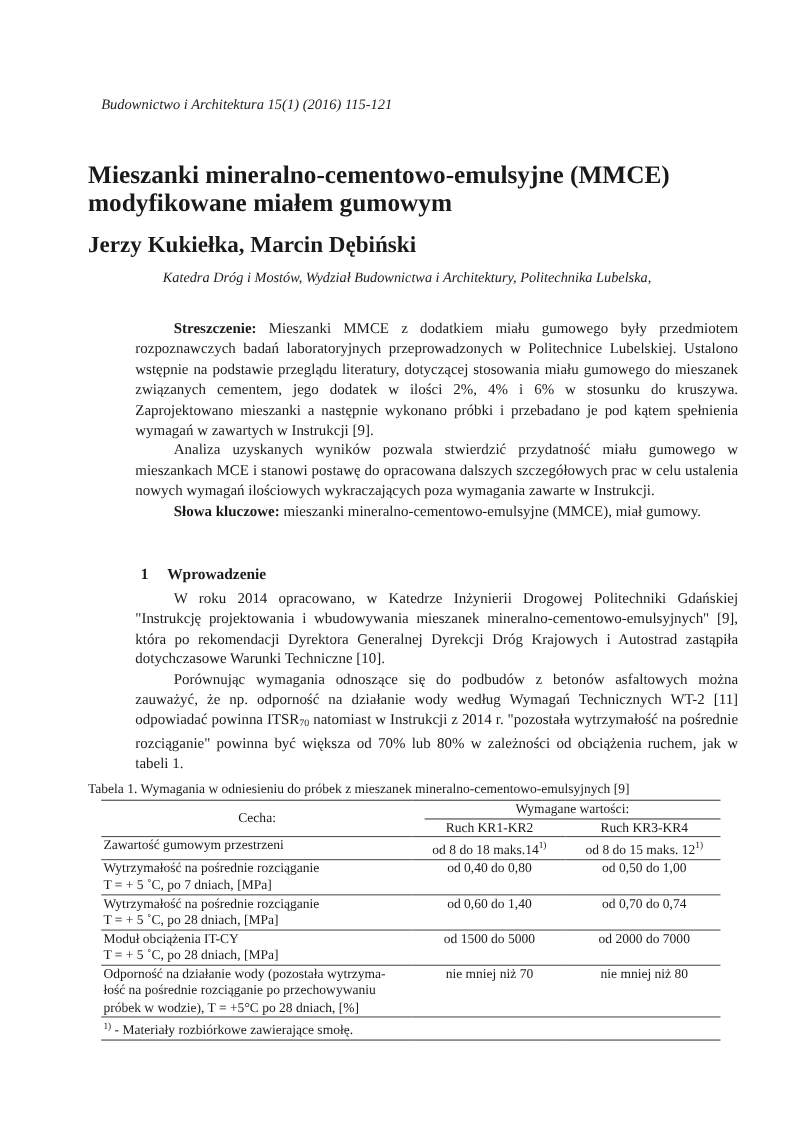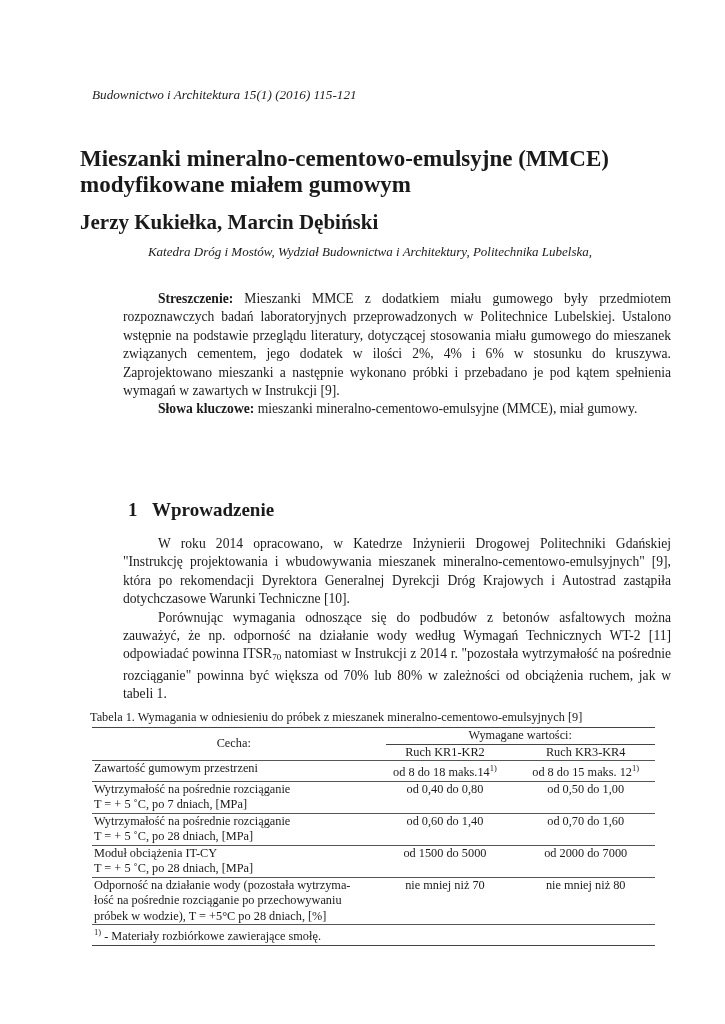--- a/index.html
+++ b/index.html
@@ -25,30 +25,30 @@
     position: absolute; left: 80px; width: 580px; top: 243px;
     text-align: center; font-style: italic; font-size: 13px; line-height: 17px;
   }
   .text {
     position: absolute; left: 75px; width: 548px;
     font-size: 13.6px; line-height: 18.4px; text-align: justify; margin-left: 48px;
   }
   .text p { margin: 0; text-indent: 35px; }
   .abstract { top: 290px; }
   .heading {
-    position: absolute; left: 128px; top: 499px;
-    font-weight: bold; font-size: 19px;
+    position: absolute; left: 128px; top: 515px;
+    font-weight: bold; font-size: 14px;
   }
   .heading .num { display: inline-block; width: 24px; }
   .intro { top: 535px; }
   sub { font-size: 9px; vertical-align: -2px; }
   sup { font-size: 8.5px; vertical-align: 5px; }
 
   .caption {
-    position: absolute; left: 90px; top: 710px;
+    position: absolute; left: 80px; top: 710px;
     font-size: 12.3px;
   }
   table.req {
     position: absolute; left: 92px; top: 727px; width: 563px;
     border-collapse: collapse; font-size: 12.3px; line-height: 15.5px;
   }
   table.req td, table.req th { padding: 0 0 0 2px; vertical-align: top; font-weight: normal; }
   .top-rule { border-top: 1.6px solid #444; }
   .row-rule td { border-top: 1.2px solid #555; }
   .mid-rule { border-bottom: 1.2px solid #444; }
@@ -71,20 +71,21 @@
   </div>
 
   <div class="authors">Jerzy Kukiełka, Marcin Dębiński</div>
 
   <div class="affil">
     <div>Katedra Dróg i Mostów, Wydział Budownictwa i Architektury, Politechnika Lubelska,</div>
   </div>
 
   <div class="text abstract">
     <p><b>Streszczenie:</b><span> Mieszanki MMCE z dodatkiem miału gumowego były przedmiotem rozpoznawczych badań laboratoryjnych przeprowadzonych w Politechnice Lubelskiej. Ustalono wstępnie na podstawie przeglądu literatury, dotyczącej stosowania miału gumowego do mieszanek związanych cementem, jego dodatek w ilości 2%, 4% i 6% w stosunku do kruszywa. Zaprojektowano mieszanki a następnie wykonano próbki i przebadano je pod kątem spełnienia wymagań w zawartych w Instrukcji [9].</span></p>
+    <p>Analiza uzyskanych wyników pozwala stwierdzić przydatność miału gumowego w mieszankach MCE i stanowi postawę do opracowana dalszych szczegółowych prac w celu ustalenia nowych wymagań ilościowych wykraczających poza wymagania zawarte w Instrukcji.</p>
     <p><b>Słowa kluczowe:</b><span> mieszanki mineralno-cementowo-emulsyjne (MMCE), miał gumowy.</span></p>
   </div>
 
   <div class="heading">
     <span class="num">1</span><span>Wprowadzenie</span>
   </div>
 
   <div class="text intro">
     <p>W roku 2014 opracowano, w Katedrze Inżynierii Drogowej Politechniki Gdańskiej "Instrukcję projektowania i wbudowywania mieszanek mineralno-cementowo-emulsyjnych" [9], która po rekomendacji Dyrektora Generalnej Dyrekcji Dróg Krajowych i Autostrad zastąpiła dotychczasowe Warunki Techniczne [10].</p>
     <p><span>Porównując wymagania odnoszące się do podbudów z betonów asfaltowych można zauważyć, że np. odporność na działanie wody według Wymagań Technicznych WT-2 [11] odpowiadać powinna ITSR</span><sub>70</sub><span> natomiast w Instrukcji z 2014 r. "pozostała wytrzymałość na pośrednie rozciąganie" powinna być większa od 70% lub 80% w zależności od obciążenia ruchem, jak w tabeli 1.</span></p>
@@ -121,21 +122,21 @@
       <td class="center">od 0,40 do 0,80</td>
       <td class="center">od 0,50 do 1,00</td>
     </tr>
 
     <tr class="row-rule">
       <td>
         <div>Wytrzymałość na pośrednie rozciąganie</div>
         <div>T = + 5 ˚C, po 28 dniach, [MPa]</div>
       </td>
       <td class="center">od 0,60 do 1,40</td>
-      <td class="center">od 0,70 do 1,60</td>
+      <td class="center">od 0,70 do 0,74</td>
     </tr>
 
     <tr class="row-rule">
       <td>
         <div>Moduł obciążenia IT-CY</div>
         <div>T = + 5 ˚C, po 28 dniach, [MPa]</div>
       </td>
       <td class="center">od 1500 do 5000</td>
       <td class="center">od 2000 do 7000</td>
     </tr>

